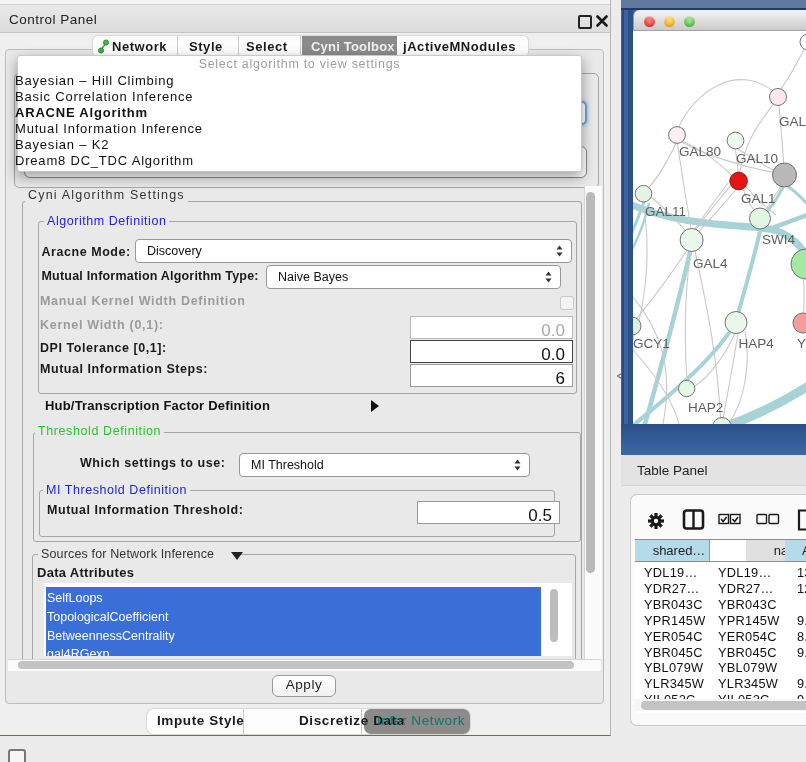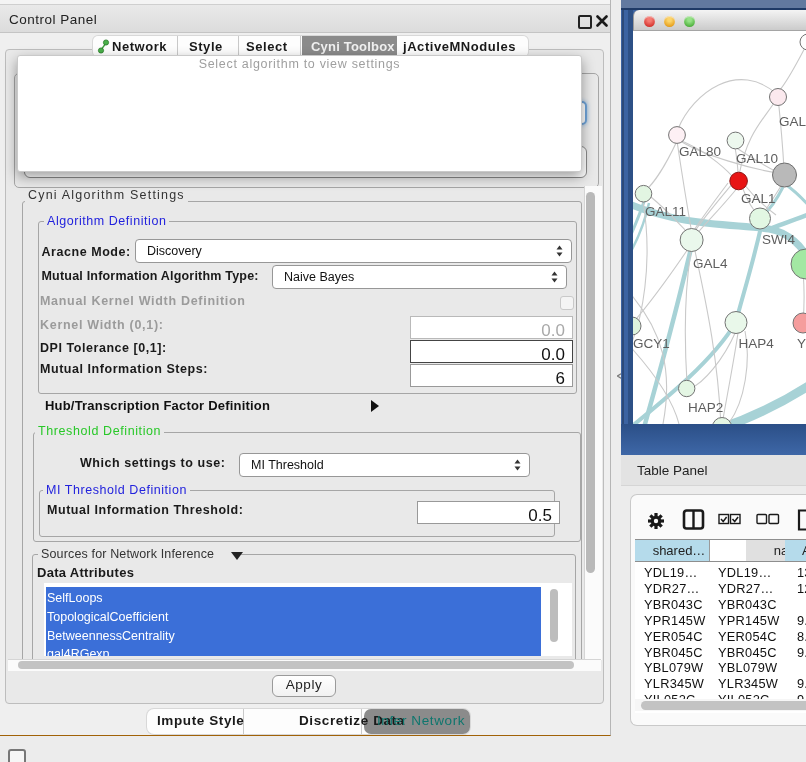--- a/index.html
+++ b/index.html
@@ -74,21 +74,21 @@
     <div class="lbl abs" style="left:41.5px;top:245px;">Aracne Mode:</div>
     <div class="combo" style="left:135px;top:239px;width:435px;height:22px;">
           <span class="tx">Discovery</span>
       <svg class="stepper" width="9" height="16">
             <path d="M4.5 2.5 L7.5 6.5 L1.5 6.5 Z" fill="#333"></path>
             <path d="M4.5 13.5 L7.5 9.5 L1.5 9.5 Z" fill="#333"></path>
           </svg>
     </div>
 
     <div class="lbl abs" style="left:41.5px;top:269px;letter-spacing:0.2px;">Mutual Information Algorithm Type:</div>
-    <div class="combo" style="left:272px;top:265px;width:293px;height:22px;">
+    <div class="combo" style="left:266px;top:265px;width:293px;height:22px;">
           <span class="tx">Naive Bayes</span>
       <svg class="stepper" width="9" height="16">
             <path d="M4.5 2.5 L7.5 6.5 L1.5 6.5 Z" fill="#333"></path>
             <path d="M4.5 13.5 L7.5 9.5 L1.5 9.5 Z" fill="#333"></path>
           </svg>
     </div>
 
     <div class="glbl abs" style="left:40px;top:293.5px;">Manual Kernel Width Definition</div>
     <div class="abs" style="left:560px;top:296px;width:12px;height:12px;background:#f4f4f4;border:1.5px solid #c9c9c9;border-radius:3px;"></div>
 
@@ -157,20 +157,28 @@
     <div class="abs" style="left:10px;top:4px;">Impute Style</div>
     <div class="abs" style="left:104px;top:4px;padding-left:48px;">Discretize Data</div>
     <div class="abs" style="left:230px;top:4px;color:#0f766e;font-weight:normal;">Infer Network</div>
   </div>
 </div>
 
 <div class="abs" style="left:8px;top:749px;width:14px;height:13px;border:2px solid #777;border-radius:3px;background:#f6f6f6;"></div>
 
 <div class="abs" style="left:17px;top:55px;width:563px;height:115px;background:#fff;border:1px solid #c9c9c9;border-radius:3px;box-shadow:0 5px 13px rgba(0,0,0,0.38);z-index:30;">
   <div class="abs" style="left:0;top:1px;width:563px;text-align:center;font-size:12.5px;color:#9f9f9f;letter-spacing:0.7px;">Select algorithm to view settings</div>
+  <div class="abs" style="left:-3px;top:17px;font-size:13px;color:#111;line-height:16px;letter-spacing:0.8px;">
+    Bayesian – Hill Climbing<br>
+    Basic Correlation Inference<br>
+    <b>ARACNE Algorithm</b><br>
+    Mutual Information Inference<br>
+    Bayesian – K2<br>
+    Dream8 DC_TDC Algorithm
+  </div>
 </div>
 
 <svg class="abs" style="left:617px;top:373px;" width="5" height="6">
     <path d="M4.5 0.5 L0.5 3 L4.5 5.5" fill="none" stroke="#777" stroke-width="1.2"></path>
   </svg>
 
 <div class="abs" style="left:621px;top:0;width:185px;height:455px;background:#3b63a2;">
   <div class="abs" style="left:0;top:0;width:185px;height:8px;background:#62799f;"></div>
   <div class="abs" style="left:0;top:8px;width:185px;height:2px;background:#1f3a66;"></div>
 

